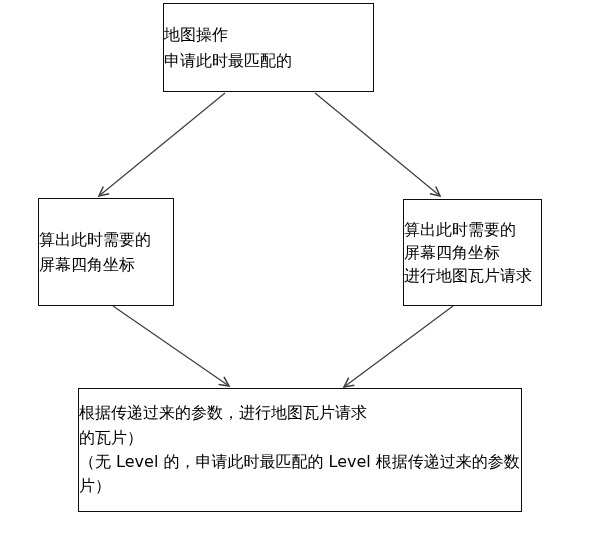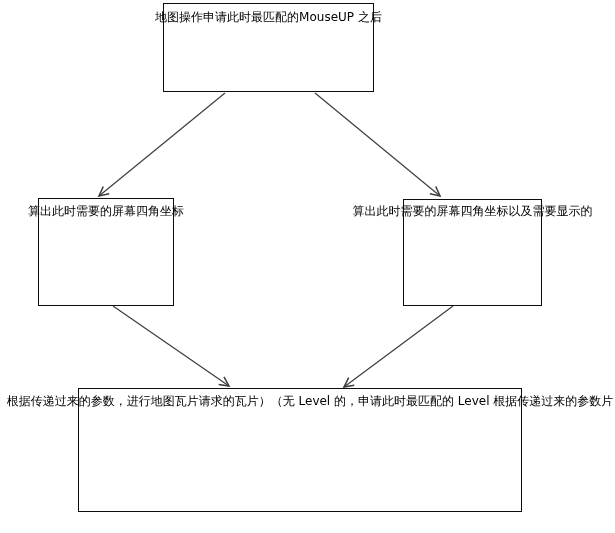--- a/index.html
+++ b/index.html
@@ -23,31 +23,31 @@
     width: 615px;
     height: 533px;
     pointer-events: none;
   }
   .node {
     position: absolute;
     box-sizing: border-box;
     border: 1.5px solid #0d0d0d;
     background: #ffffff;
     display: flex;
-    flex-direction: row;
+    flex-direction: column;
     justify-content: center;
     text-align: left;
-    font-size: 12px;
+    font-size: 16px;
     line-height: 25px;
   }
   .node div { white-space: nowrap; }
   #node-top    { left: 163px; top: 3px;   width: 211px; height: 89px;  line-height: 26px; }
   #node-left   { left: 38px;  top: 198px; width: 136px; height: 108px; }
   #node-right  { left: 403px; top: 199px; width: 139px; height: 107px; line-height: 23px; }
-  #node-bottom { left: 78px;  top: 388px; width: 444px; height: 124px; line-height: 24.4px; padding-left: 32px; }
+  #node-bottom { left: 78px;  top: 388px; width: 444px; height: 124px; line-height: 24.4px; }
 </style>
 </head>
 <body>
 
 <div class="canvas">
 
   <svg class="arrows" viewBox="0 0 615 533" xmlns="http://www.w3.org/2000/svg">
     <defs>
       <marker id="arrowhead" viewBox="0 0 12 12" markerWidth="14" markerHeight="14" refX="10" refY="6" orient="auto" markerUnits="userSpaceOnUse">
         <path d="M2 2 L10 6 L2 10" fill="none" stroke="#3d3d3d" stroke-width="1.3"></path>
@@ -55,32 +55,31 @@
     </defs>
     <line x1="225" y1="93" x2="99" y2="196" stroke="#3d3d3d" stroke-width="1.2" marker-end="url(#arrowhead)"></line>
     <line x1="315" y1="93" x2="440" y2="196" stroke="#3d3d3d" stroke-width="1.2" marker-end="url(#arrowhead)"></line>
     <line x1="113" y1="306" x2="229" y2="386" stroke="#3d3d3d" stroke-width="1.2" marker-end="url(#arrowhead)"></line>
     <line x1="453" y1="306" x2="344" y2="387" stroke="#3d3d3d" stroke-width="1.2" marker-end="url(#arrowhead)"></line>
   </svg>
 
   <div class="node" id="node-top">
     <div>地图操作</div>
     <div>申请此时最匹配的</div>
-    <div>MouseUP 之后</div>
   </div>
 
   <div class="node" id="node-left">
     <div>算出此时需要的</div>
     <div>屏幕四角坐标</div>
   </div>
 
   <div class="node" id="node-right">
     <div>算出此时需要的</div>
     <div>屏幕四角坐标</div>
-    <div>以及需要显示的</div>
+    <div>进行地图瓦片请求</div>
   </div>
 
   <div class="node" id="node-bottom">
     <div>根据传递过来的参数，进行地图瓦片请求</div>
     <div>的瓦片）</div>
     <div>（无 Level 的，申请此时最匹配的 Level 根据传递过来的参数</div>
     <div>片）</div>
   </div>
 
 </div>

